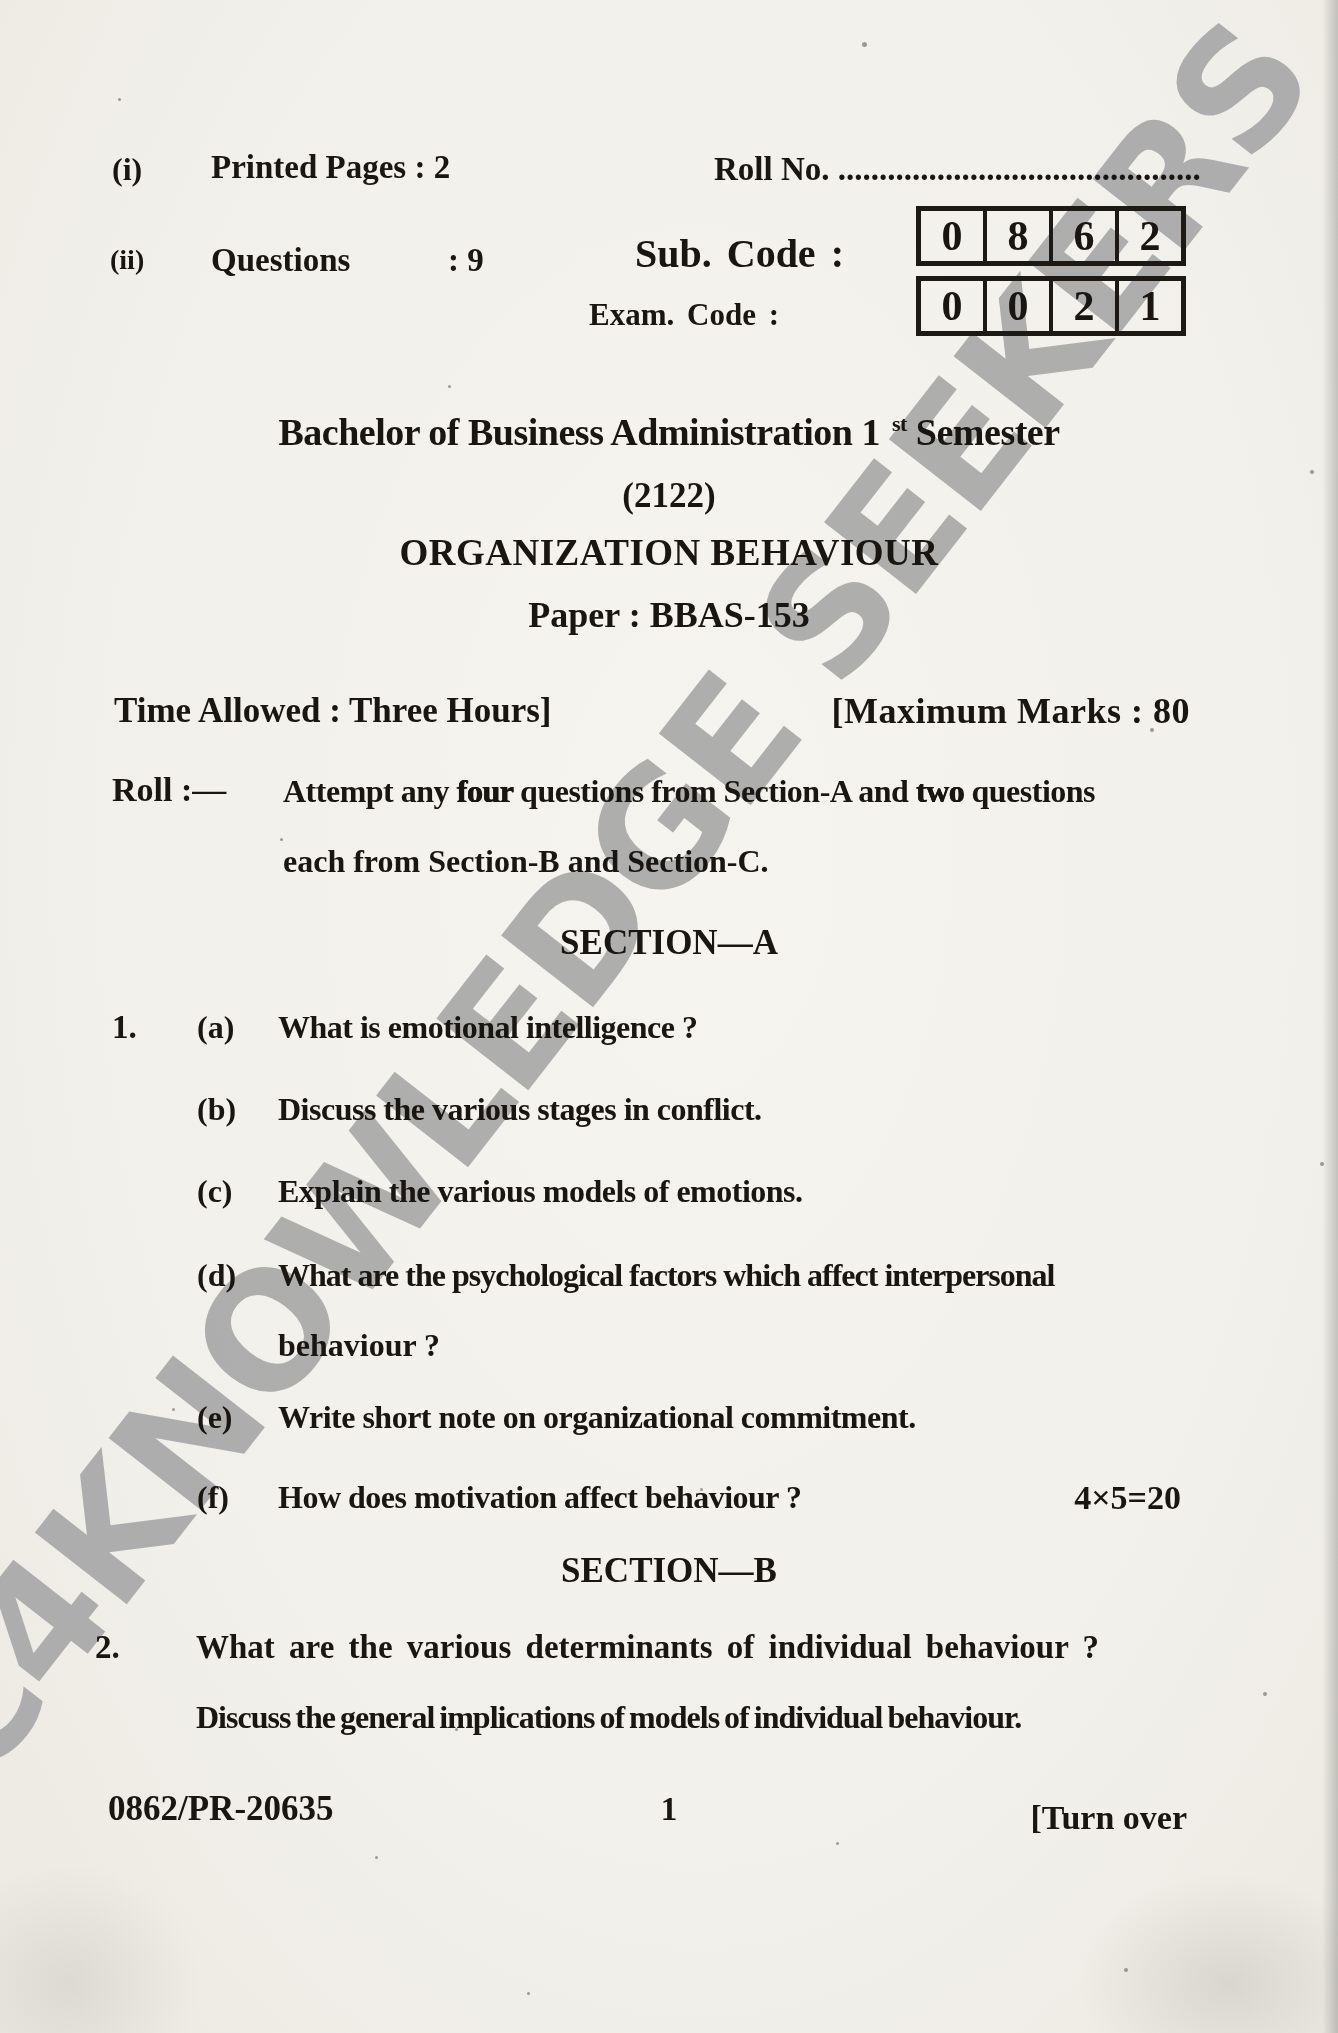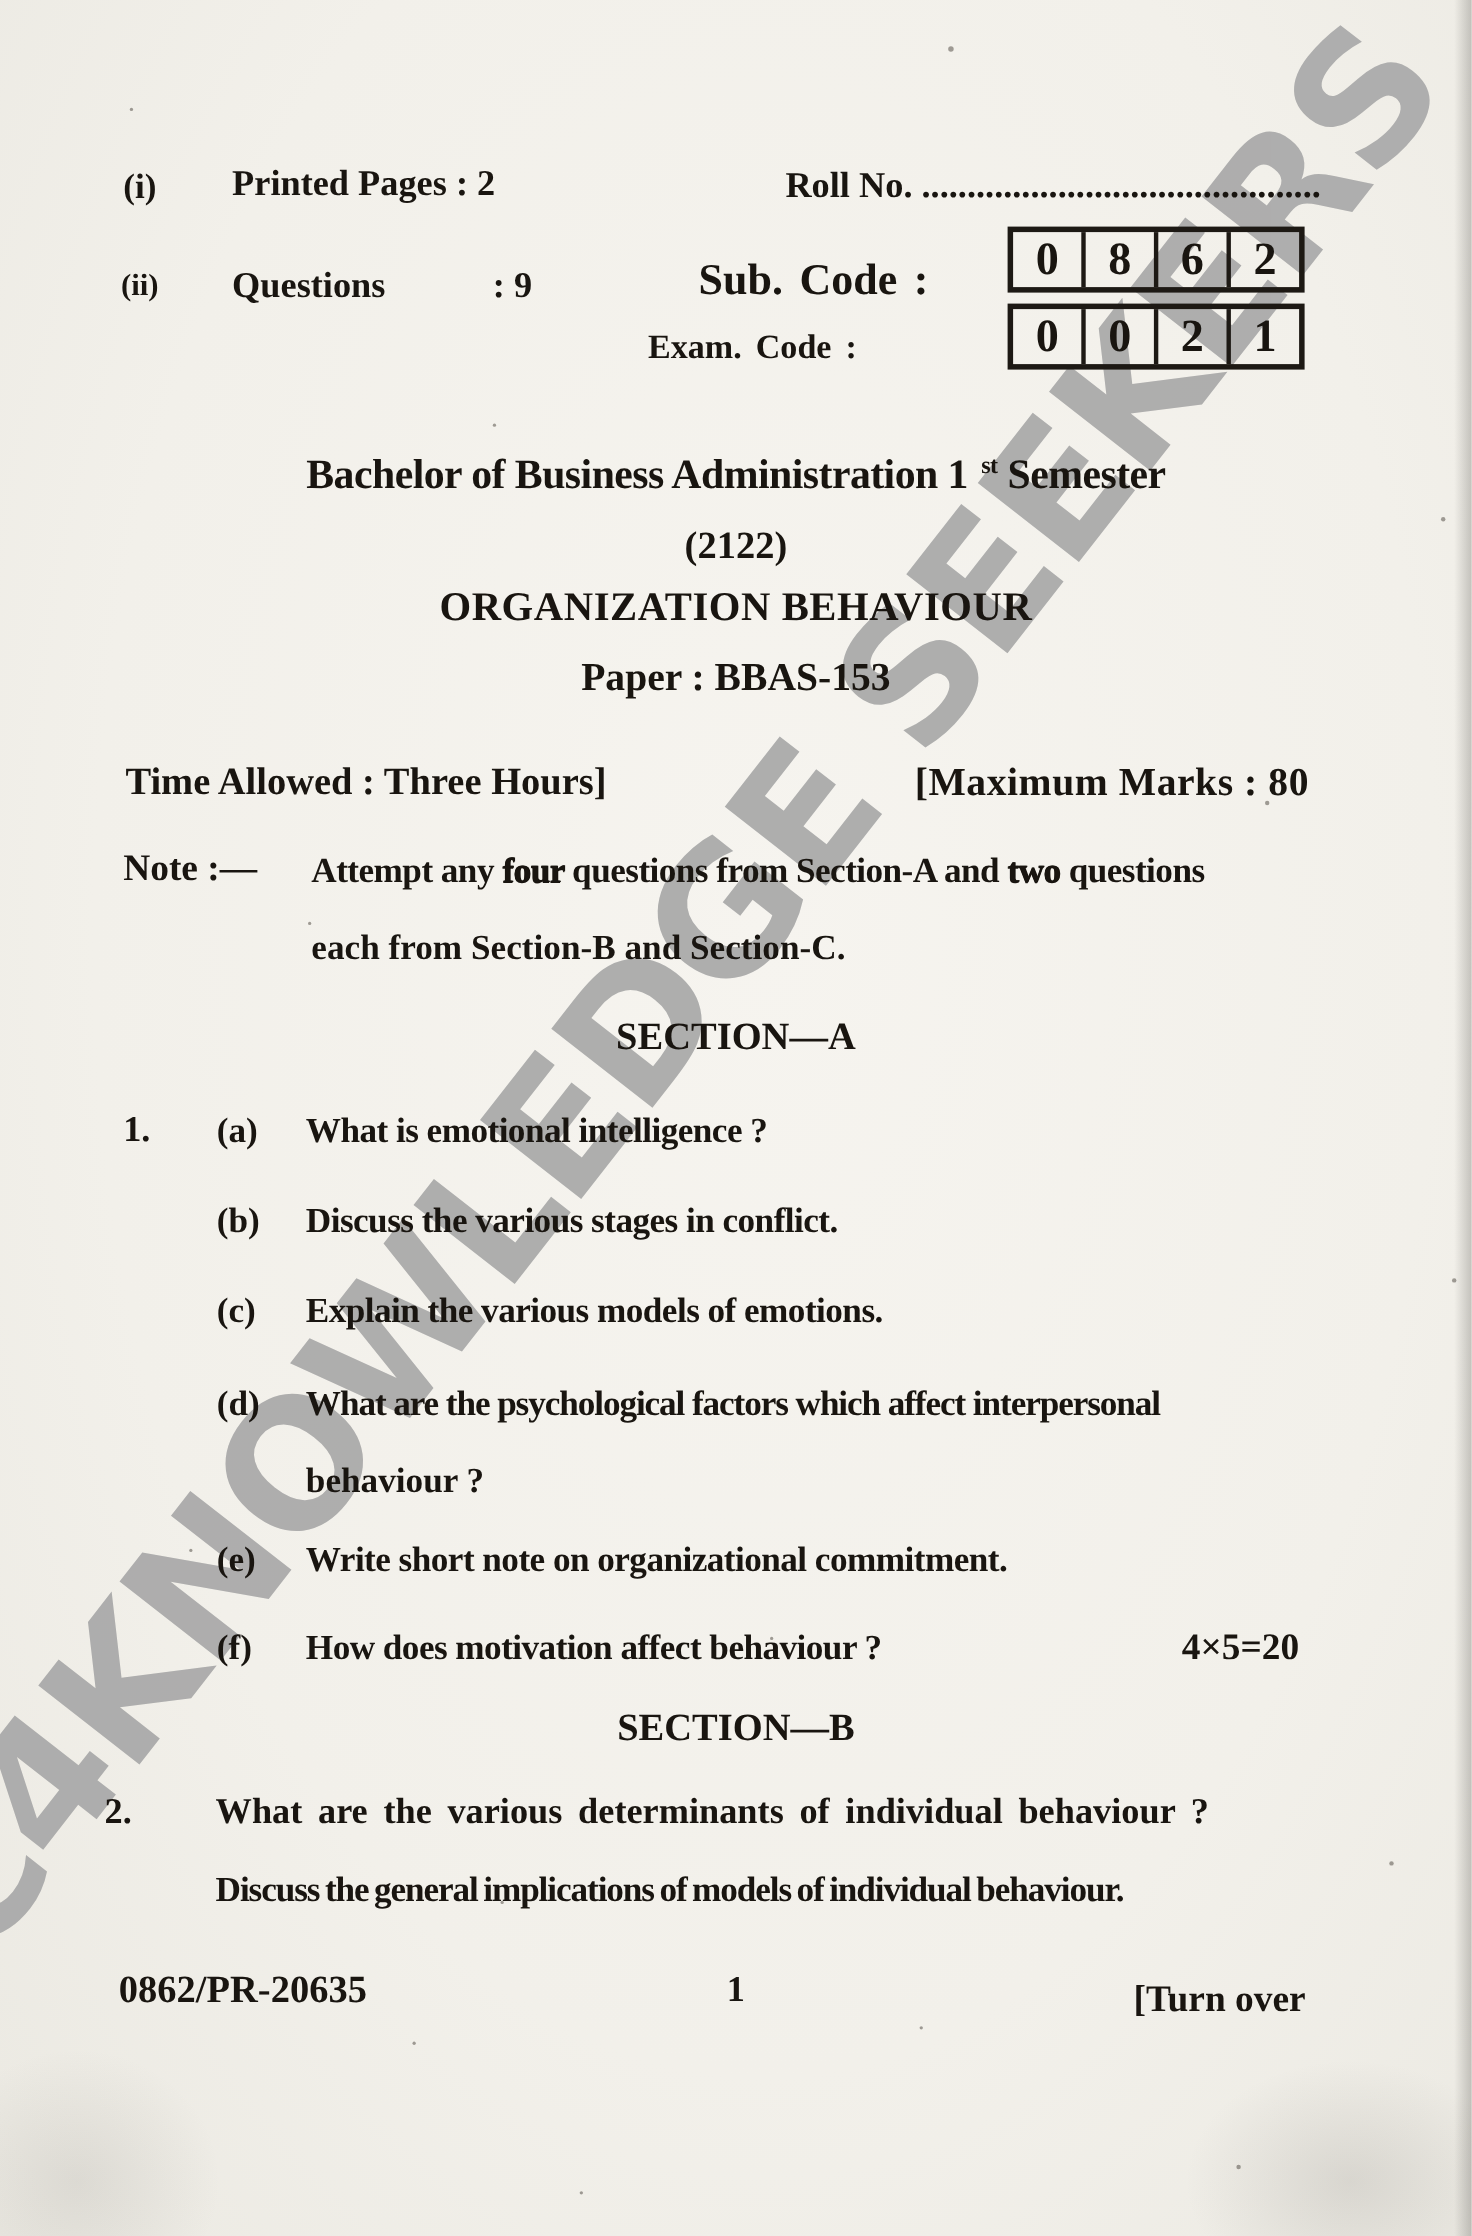--- a/index.html
+++ b/index.html
@@ -77,21 +77,21 @@
   <div class="t center" style="top:410px;font-size:38px;letter-spacing:-0.5px">
     <span>Bachelor of Business Administration 1</span><span class="sup">st</span><span> Semester</span>
   </div>
   <div class="t center" style="top:475px;font-size:35px">(2122)</div>
   <div class="t center" style="top:531px;font-size:37px;letter-spacing:0.5px">ORGANIZATION BEHAVIOUR</div>
   <div class="t center" style="top:594px;font-size:36px">Paper : BBAS-153</div>
 
   <div class="t" style="left:114px;top:690px;font-size:35px">Time Allowed : Three Hours]</div>
   <div class="t" style="right:148px;top:690px;font-size:36px;letter-spacing:0.5px">[Maximum Marks : 80</div>
 
-  <div class="t" style="left:112px;top:770px;font-size:34px">Note :—</div>
+  <div class="t" style="left:112px;top:770px;font-size:34px">Roll :—</div>
   <div class="t" style="left:283px;top:772px;font-size:32px;letter-spacing:-0.5px">
     <span>Attempt any </span><span class="xb">four</span><span> questions from Section-A and </span><span class="xb">two</span><span> questions</span>
   </div>
   <div class="t" style="left:283px;top:842px;font-size:32px">each from Section-B and Section-C.</div>
 
   <div class="t center" style="top:922px;font-size:35px">SECTION—A</div>
 
   <div class="t" style="left:112px;top:1008px;font-size:33px">1.</div>
 
   <div class="t" style="left:197px;top:1008px;font-size:32px">(a)</div>

